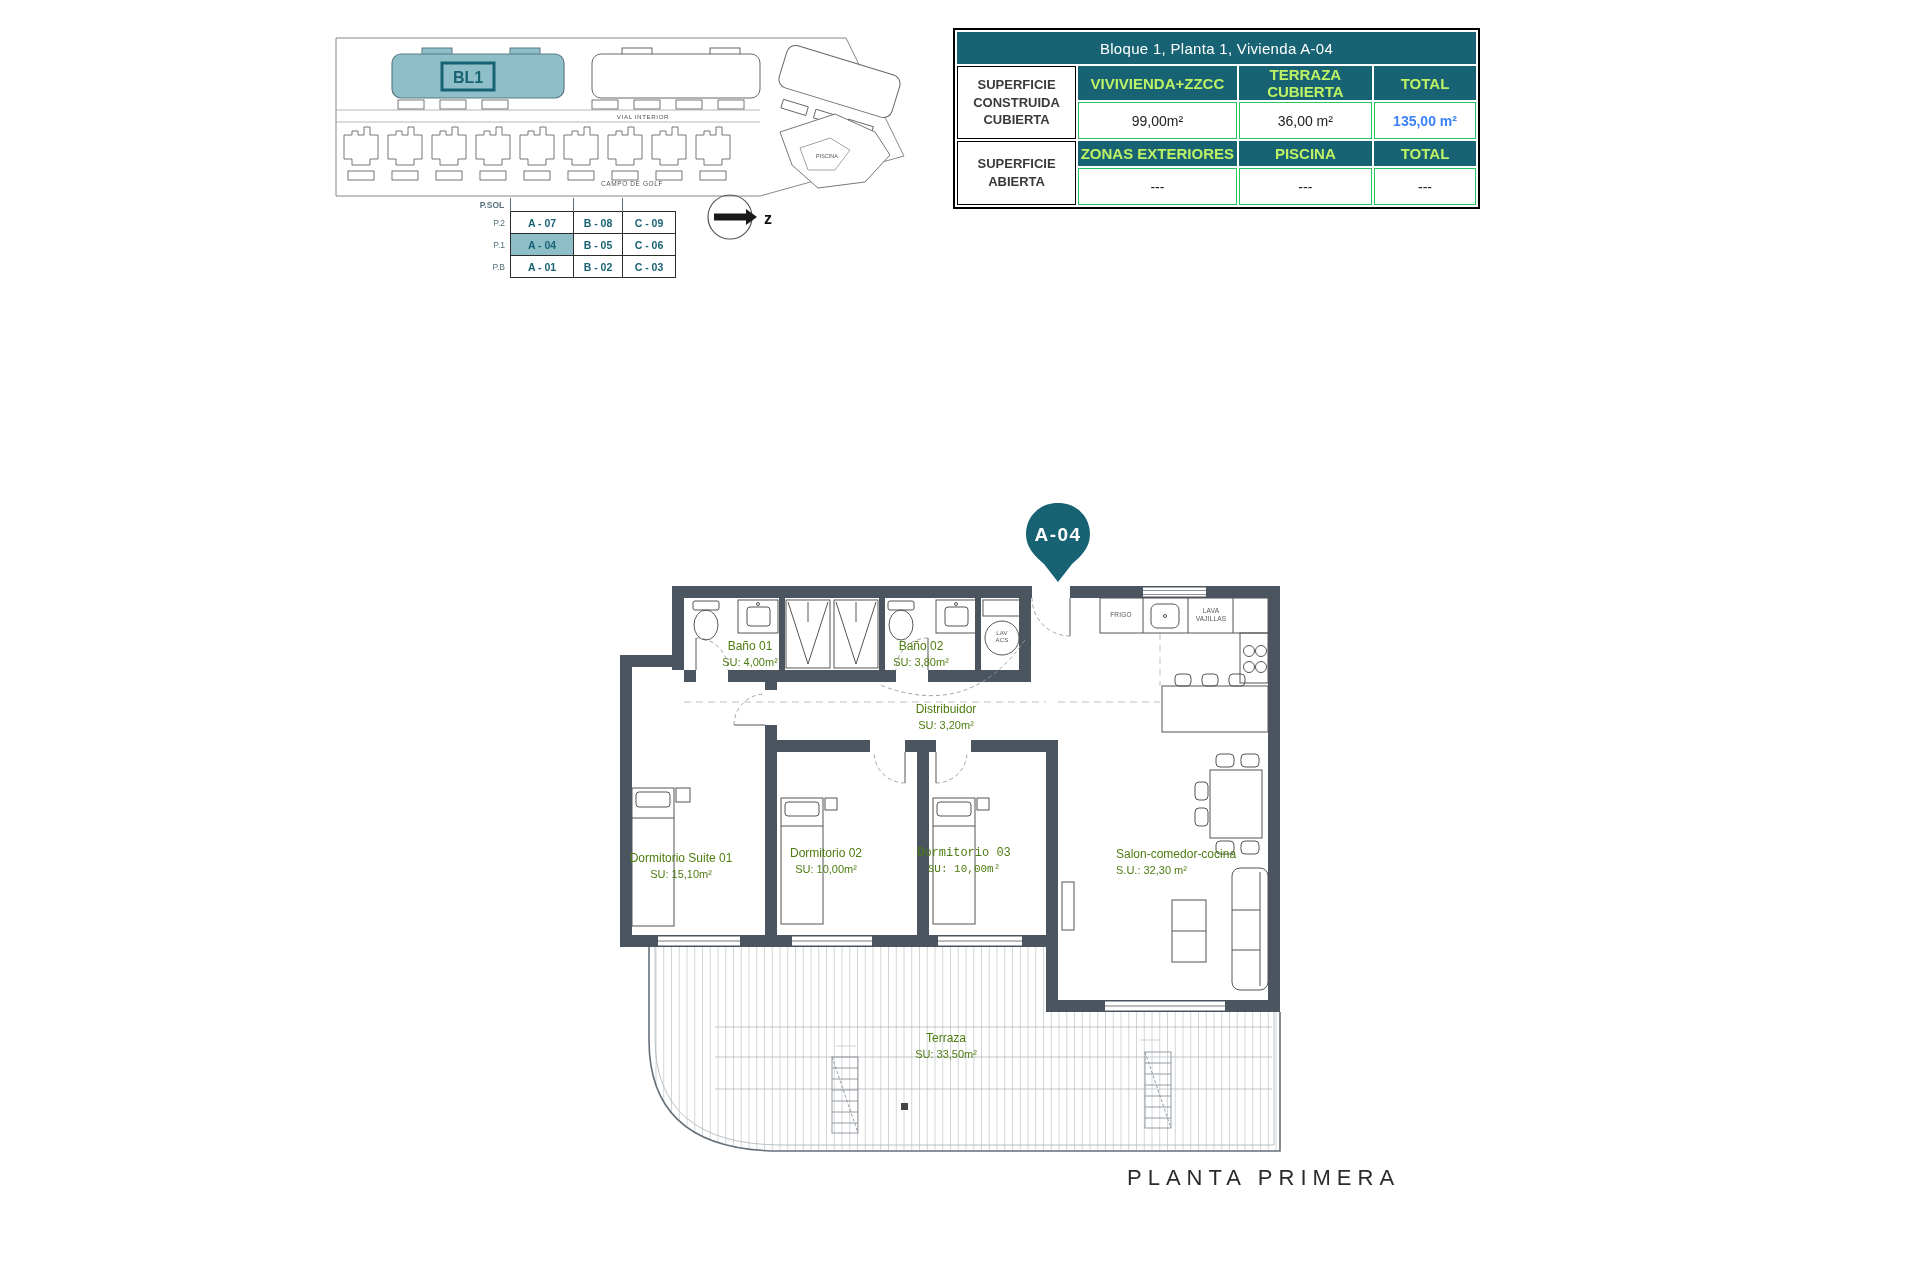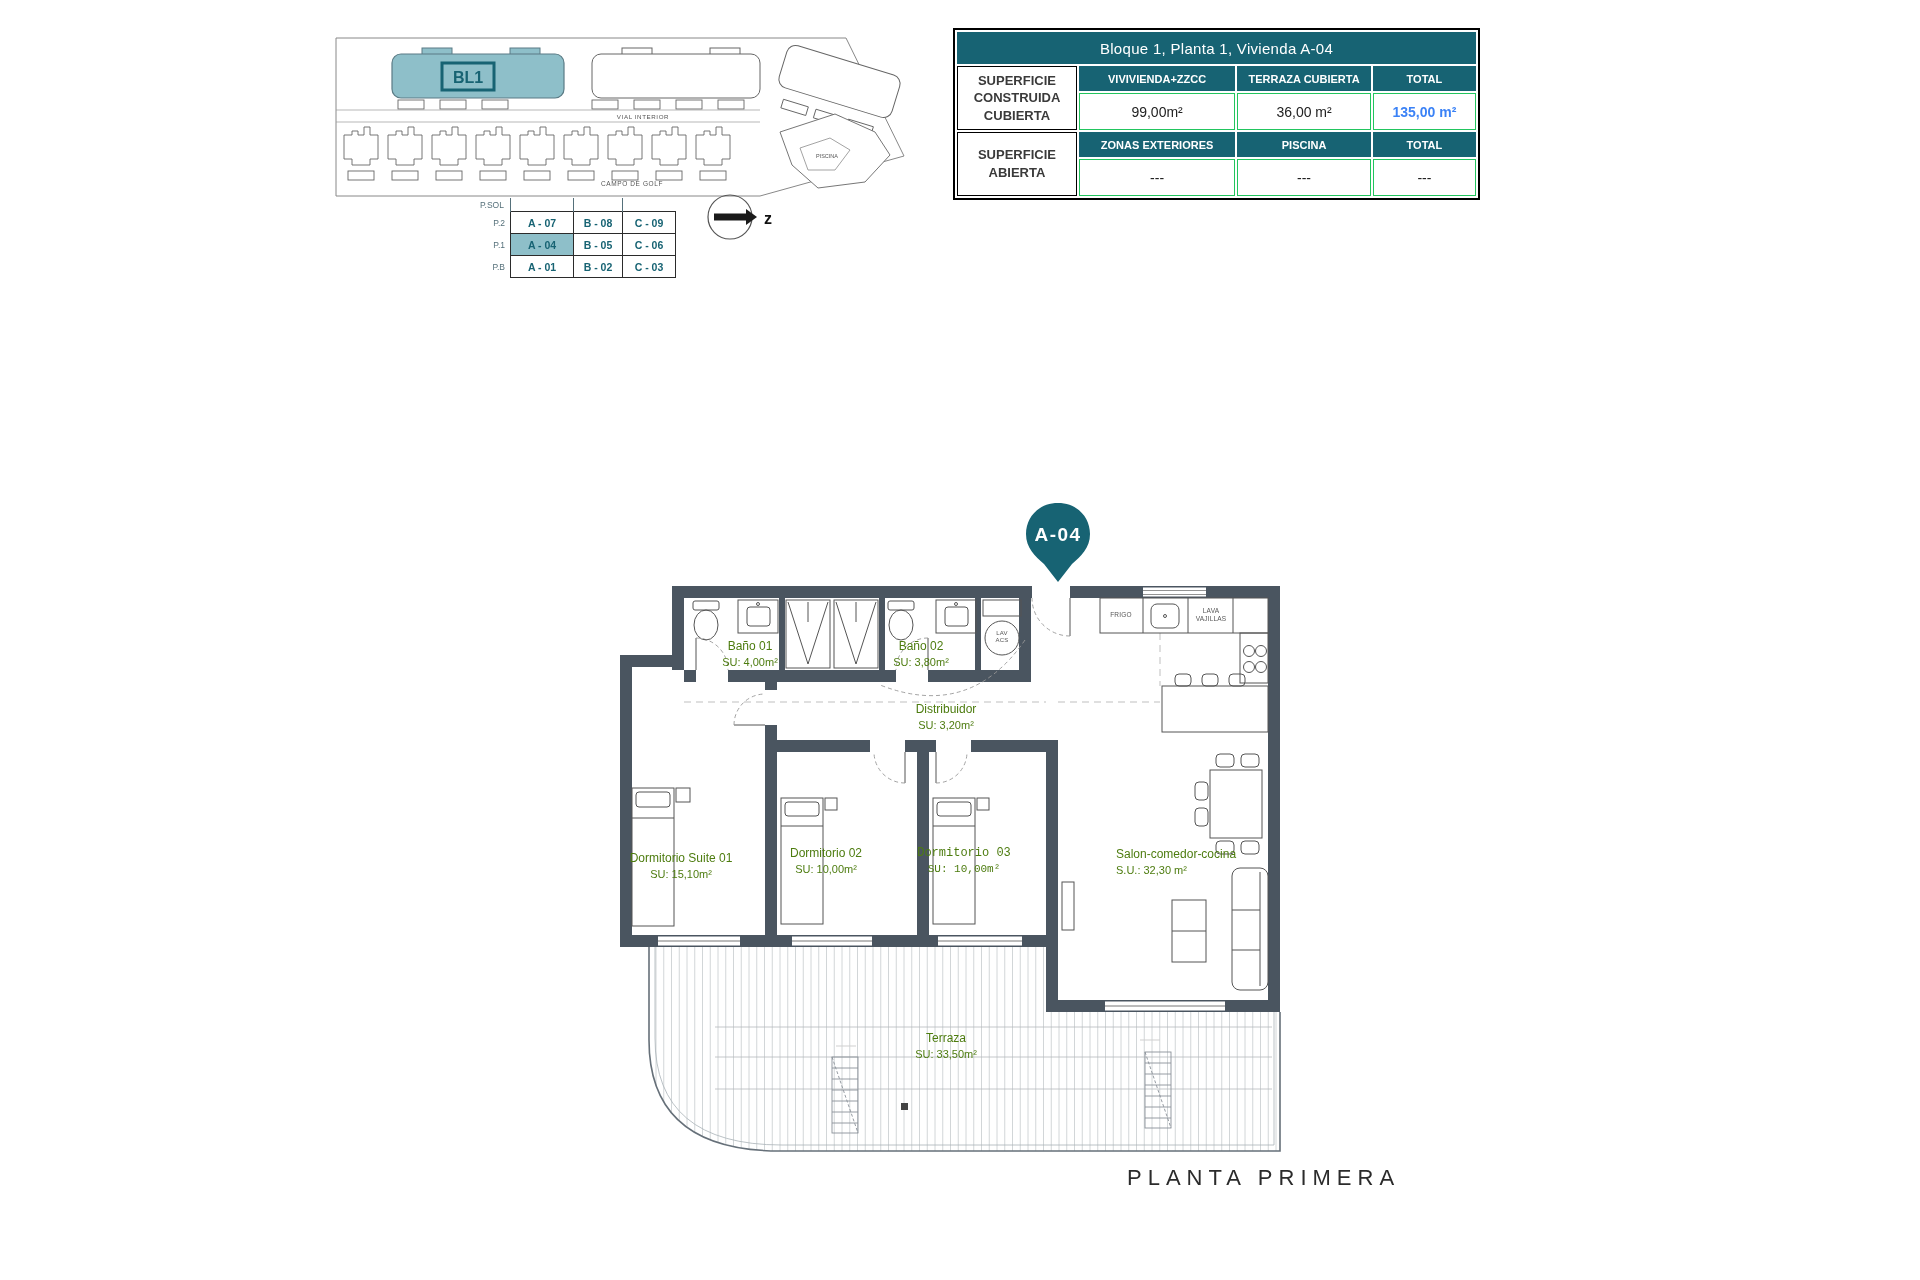--- a/index.html
+++ b/index.html
@@ -6,31 +6,31 @@
   #page{position:relative;width:1920px;height:1280px;background:#fff;overflow:hidden;
         font-family:"Liberation Sans", sans-serif;}
   .abs{position:absolute;}
 
   
   .surface-wrap{left:953px;top:28px;width:523px;border:2px solid #000;background:#fff;}
   .surface-tbl{border-collapse:separate;border-spacing:2px;width:100%;}
   .surface-tbl td{text-align:center;vertical-align:middle;}
   .st-title{background:var(--teal);color:#fff;font-weight:normal;font-size:15px;height:30px;letter-spacing:.3px;margin-left:8px;}
   .st-rowlabel{width:112px;background:#fff;border:1.5px solid #000;font-weight:bold;font-size:13px;color:#3a3a3a;line-height:1.35;padding:2px 4px;}
-  .st-head{background:var(--teal);color:#ffffff;font-weight:bold;font-size:11px;height:25px;padding:0 2px;}
+  .st-head{background:var(--teal);color:#bef264;font-weight:bold;font-size:15px;height:25px;padding:0 2px;}
   .st-val{background:#fff;border:1px solid #22c55e;font-size:14px;color:#222;height:33px;}
   .st-val.total{font-weight:bold;color:#3b82f6;}
   .c1{width:157px;}.c2{width:136px;}.c3{width:104px;}
 
   
   .unit-matrix{left:478px;top:198px;}
   .um-tbl{border-collapse:collapse;}
   .um-tbl td{height:19px;text-align:center;}
   .um-flr{width:26px;font-size:8.5px;color:#55707a;padding-right:5px;text-align:right !important;}
-  .um-hdr{font-size:8.5px;color:#55707a;text-align:left;padding-right:5px;height:11px !important;}
+  .um-hdr{font-size:8.5px;color:#55707a;text-align:left;padding-right:5px;height:11px !important;font-weight:bold;}
   .um-cell{border:1px solid #2b2b2b;background:#fff;color:var(--teal);font-weight:bold;font-size:10.5px;}
   .um-a{width:60px;}.um-b{width:46px;}.um-c{width:50px;}
   .um-cell.hl{background:var(--teal-light);}
   .um-tick{border-left:1px solid #55707a;height:11px !important;}
 
   
   .room-label{position:absolute;transform:translateX(-50%);text-align:center;color:#4d7c0f;line-height:1.3;white-space:nowrap;}
   .room-label .rn{font-size:12px;display:block;}
   .room-label .ra{font-size:11px;display:block;}
   .room-label.left-align{transform:none;text-align:left;}

